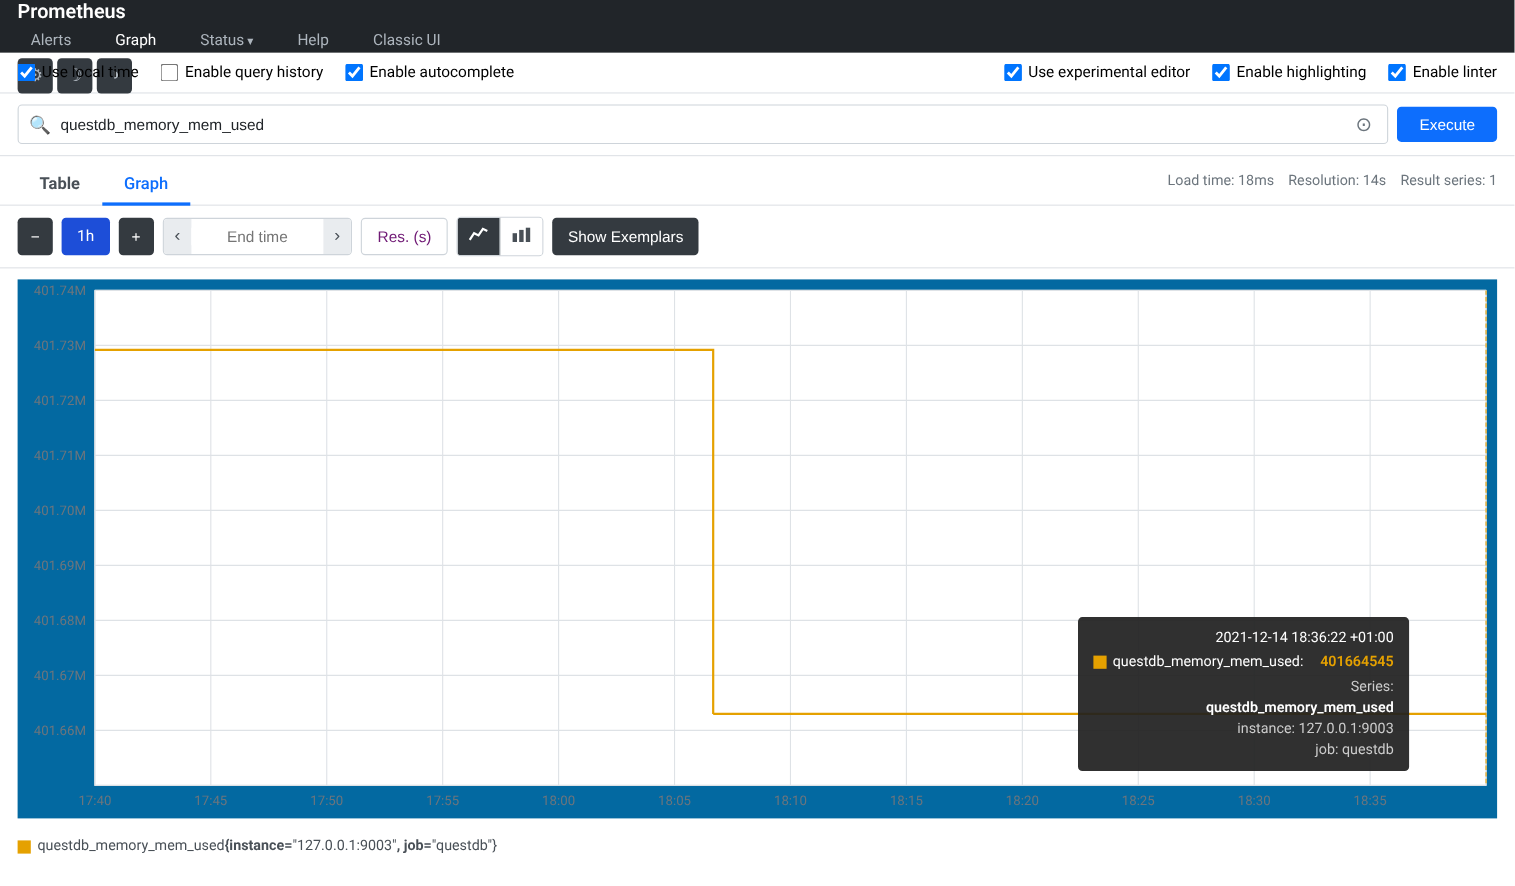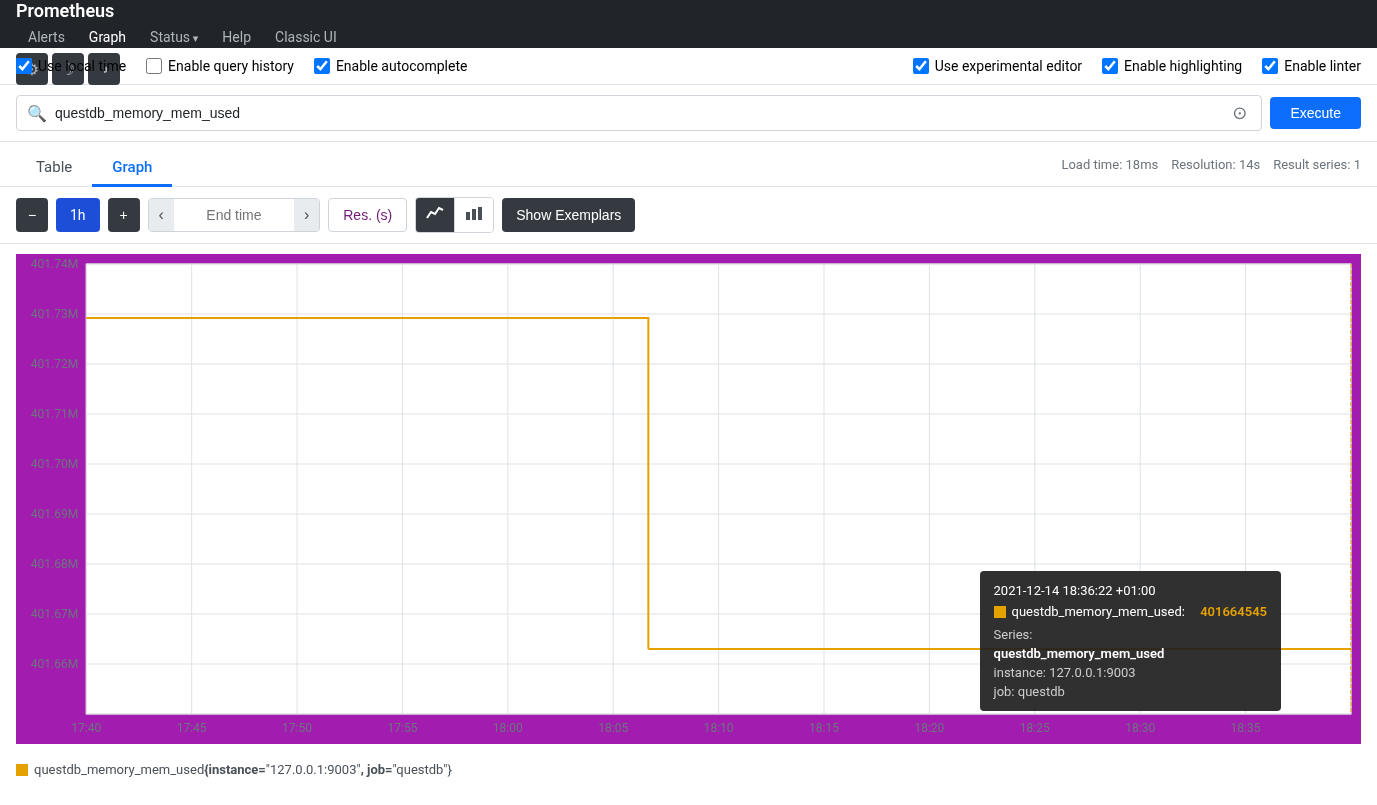--- a/index.html
+++ b/index.html
@@ -16,21 +16,21 @@
       flex-direction: column;
     }
     .navbar-brand {
       font-size: 18px;
       font-weight: 600;
       color: #fff;
       margin-right: 24px;
     }
     .nav-links {
       display: flex;
-      gap: 0;
+      gap: 16px;
     }
     .nav-link {
       color: #adb5bd;
       padding: 8px 12px;
       cursor: pointer;
       border-radius: 4px;
       font-size: 14px;
       text-decoration: none;
     }
     .nav-link.active { color: #fff; }
@@ -140,20 +140,21 @@
       display: flex;
       gap: 0;
     }
     .tab {
       padding: 8px 20px;
       cursor: pointer;
       font-size: 15px;
       color: #495057;
       border-bottom: 3px solid transparent;
       margin-bottom: -1px;
+      font-weight: bold;
     }
     .tab.active {
       color: #0d6efd;
       border-bottom-color: #0d6efd;
       font-weight: 500;
     }
     .tab-stats {
       margin-left: auto;
       font-size: 13px;
       color: #6c757d;
@@ -260,40 +261,41 @@
 
     
     .chart-area {
       padding: 10px 16px;
       position: relative;
     }
     .chart-container {
       position: relative;
       width: 100%;
       height: 490px;
-      background: #a21caf;
+      background: #0369a1;
     }
     .chart-svg {
       width: 100%;
       height: 100%;
     }
 
     
     .tooltip {
       position: absolute;
       right: 80px;
-      top: 317px;
+      top: 307px;
       background: rgba(30, 30, 30, 0.92);
       color: #fff;
       border-radius: 4px;
       padding: 12px 14px;
       font-size: 13px;
       min-width: 240px;
       pointer-events: none;
       z-index: 10;
+      text-align: right;
     }
     .tooltip-time {
       margin-bottom: 6px;
       font-size: 13px;
     }
     .tooltip-metric {
       display: flex;
       align-items: center;
       gap: 6px;
       margin-bottom: 8px;

